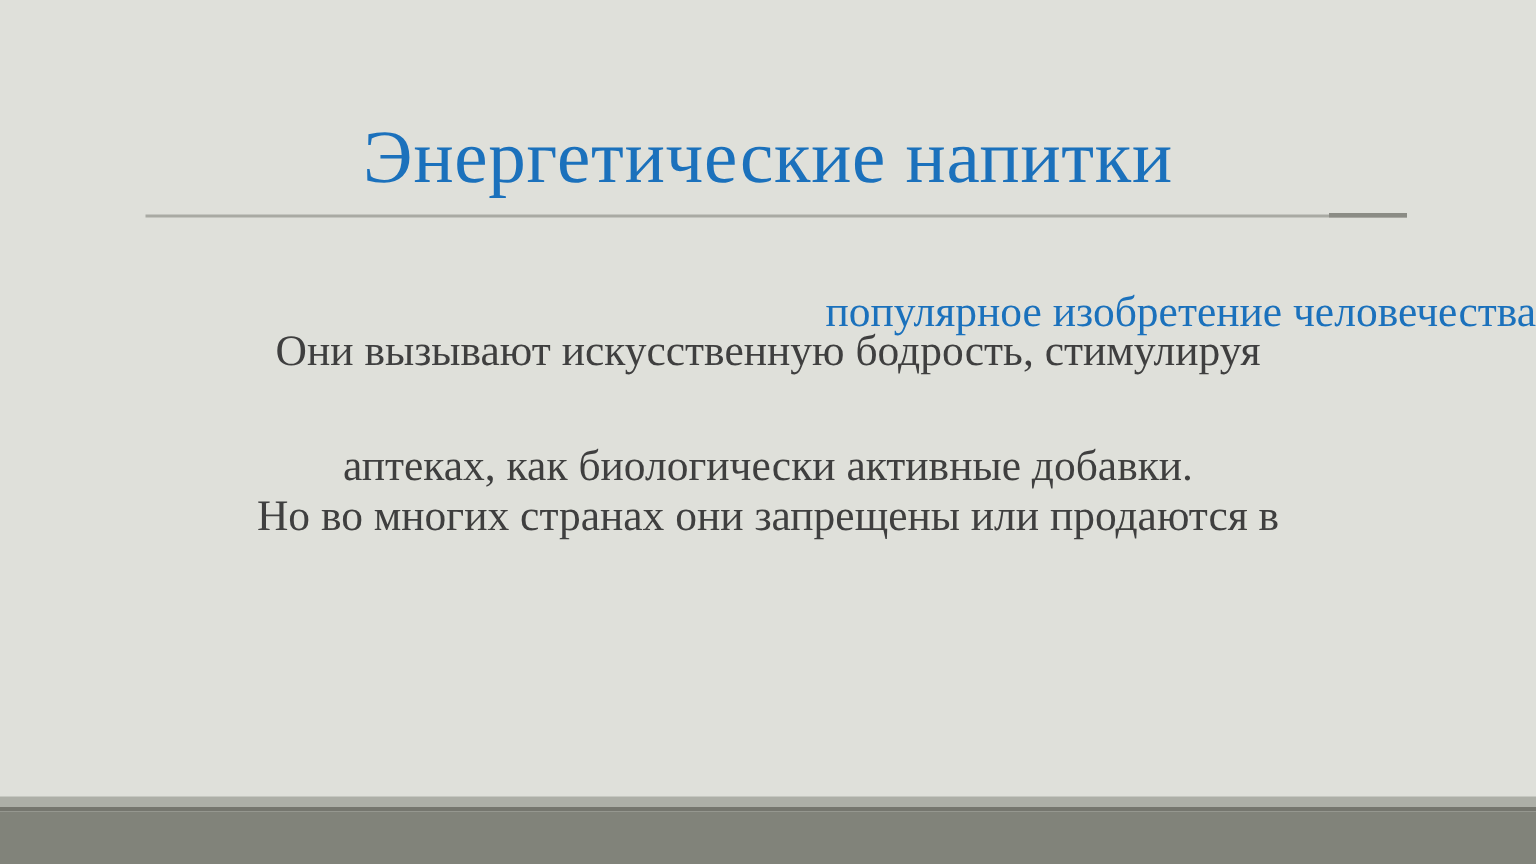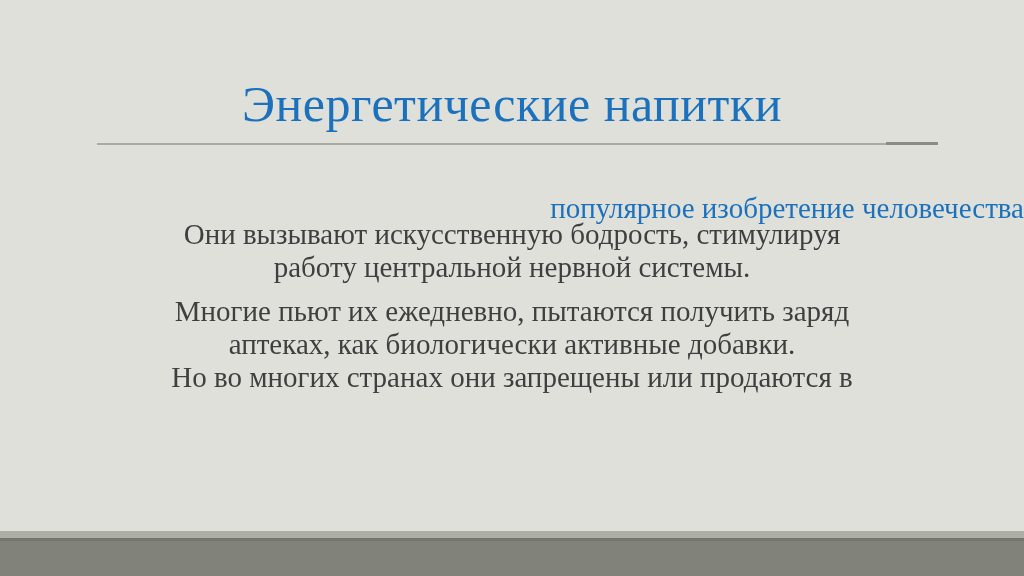--- a/index.html
+++ b/index.html
@@ -99,25 +99,23 @@
   <div class="title">Энергетические напитки</div>
 
   <div class="divider">
     <div class="divider-accent"></div>
   </div>
 
   <div class="subtitle">популярное изобретение человечества</div>
 
   <div class="para para-1">
     <div>Они вызывают искусственную бодрость, стимулируя</div>
-    <div>работу центральной нервной системы.</div>
   </div>
 
   <div class="para para-2">
-    <div>Многие пьют их ежедневно, пытаются получить заряд</div>
     <div>аптеках, как биологически активные добавки.</div>
     <div>Но во многих странах они запрещены или продаются в</div>
   </div>
 
   <div class="footer-band-light"></div>
   <div class="footer-band-line"></div>
   <div class="footer-band-dark"></div>
 
 </div>
 

